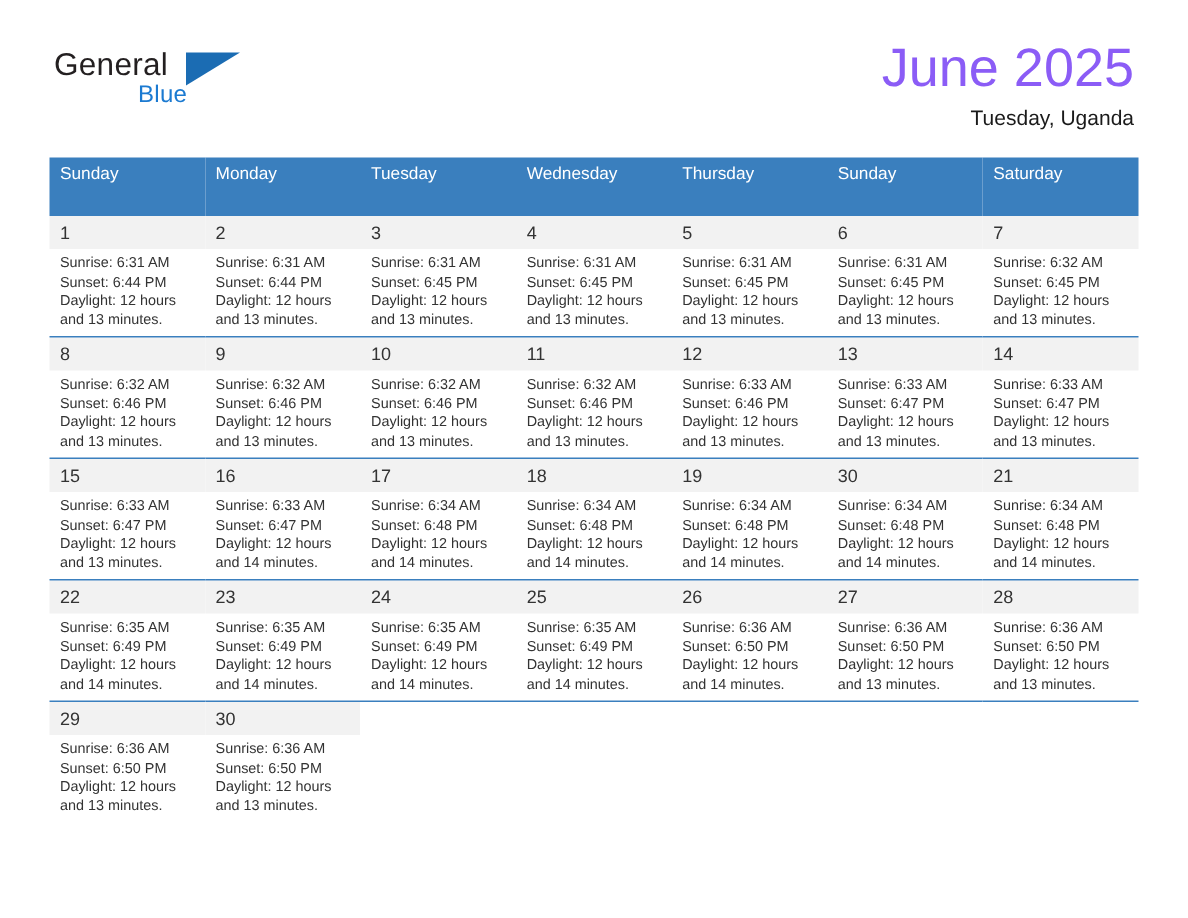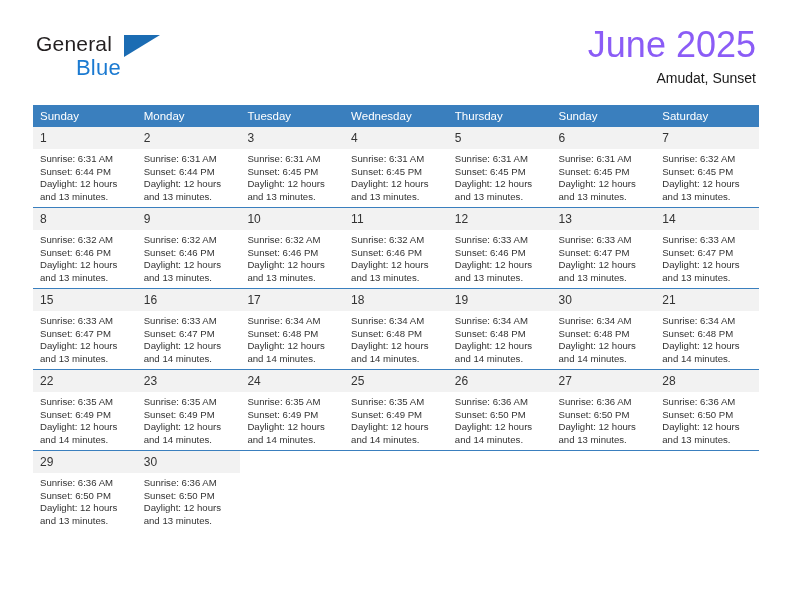--- a/index.html
+++ b/index.html
@@ -49,23 +49,23 @@
     position: absolute;
     left: 88px;
     top: 3px;
     width: 0;
     height: 0;
     border-left: 36px solid #1b6cb3;
     border-bottom: 22px solid transparent;
   }
   .logo-blue {
     position: absolute;
-    left: 40px;
+    left: 56px;
     top: 23px;
-    font-size: 22px;
+    font-size: 16px;
     letter-spacing: 0.2px;
     color: #1b7ad1;
     font-family: "Liberation Sans", sans-serif;
   }
   .title-block {
     position: absolute;
     right: 36px;
     top: 28px;
     text-align: right;
   }
@@ -91,21 +91,21 @@
     width: 726px;
     border-collapse: collapse;
     table-layout: fixed;
   }
   .calendar th {
     background: #3a7fbe;
     color: #ffffff;
     font-size: 11.5px;
     font-weight: normal;
     text-align: left;
-    padding: 5px 0 5px 7px;
+    padding: 5px 0 22px 7px;
     height: 10px;
     border: none;
   }
   .calendar td {
     vertical-align: top;
     padding: 0;
     border: none;
     border-top: 1px solid #3a7fbe;
     width: 103.7px;
     height: 80px;
@@ -146,21 +146,21 @@
   <div class="header">
 
     <div class="logo">
       <span class="logo-general">General</span>
       <span class="logo-triangle"></span>
       <span class="logo-blue">Blue</span>
     </div>
 
     <div class="title-block">
       <h1 class="cal-title">June 2025</h1>
-      <p class="cal-subtitle">Amudat, Sunset</p>
+      <p class="cal-subtitle">Tuesday, Uganda</p>
     </div>
 
   </div>
 
   <table class="calendar">
     <thead>
       <tr>
         <th>Sunday</th>
         <th>Monday</th>
         <th>Tuesday</th>

